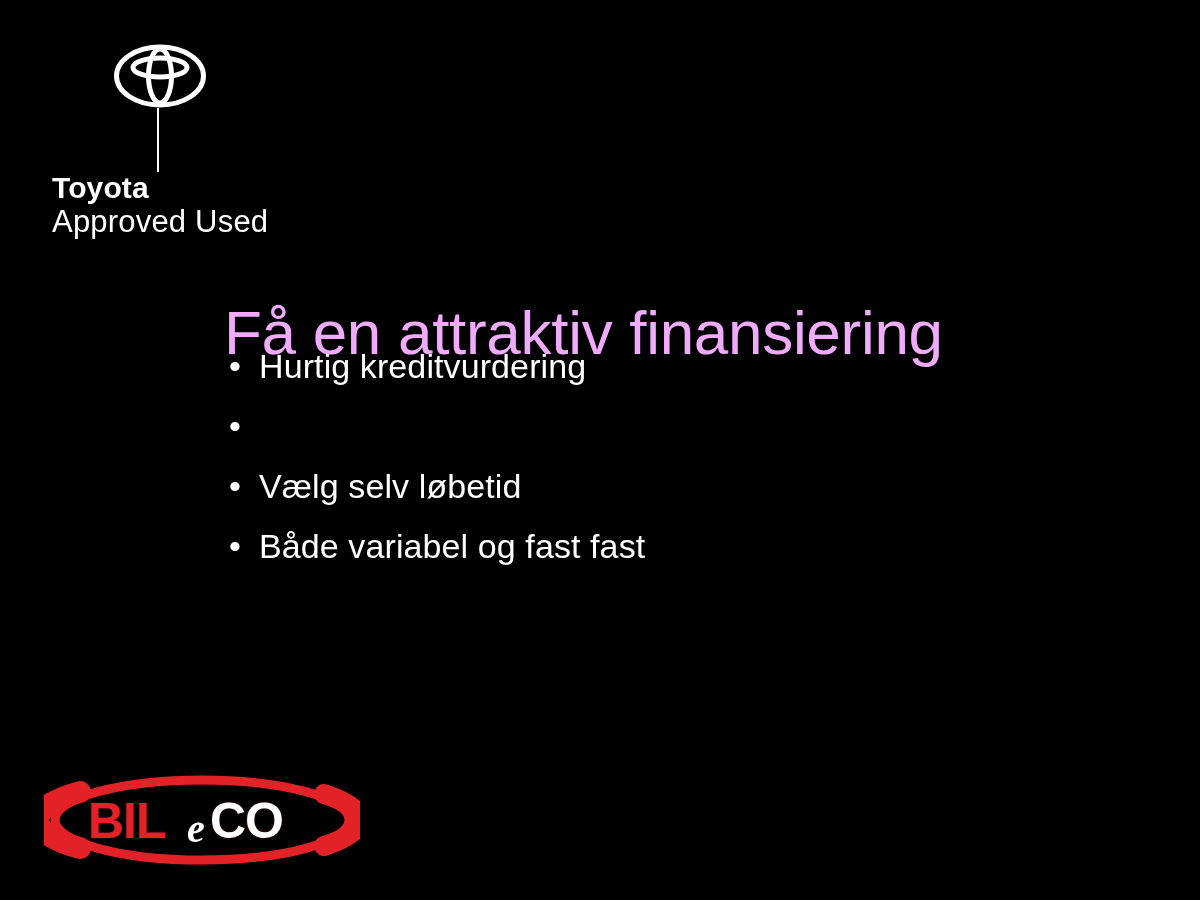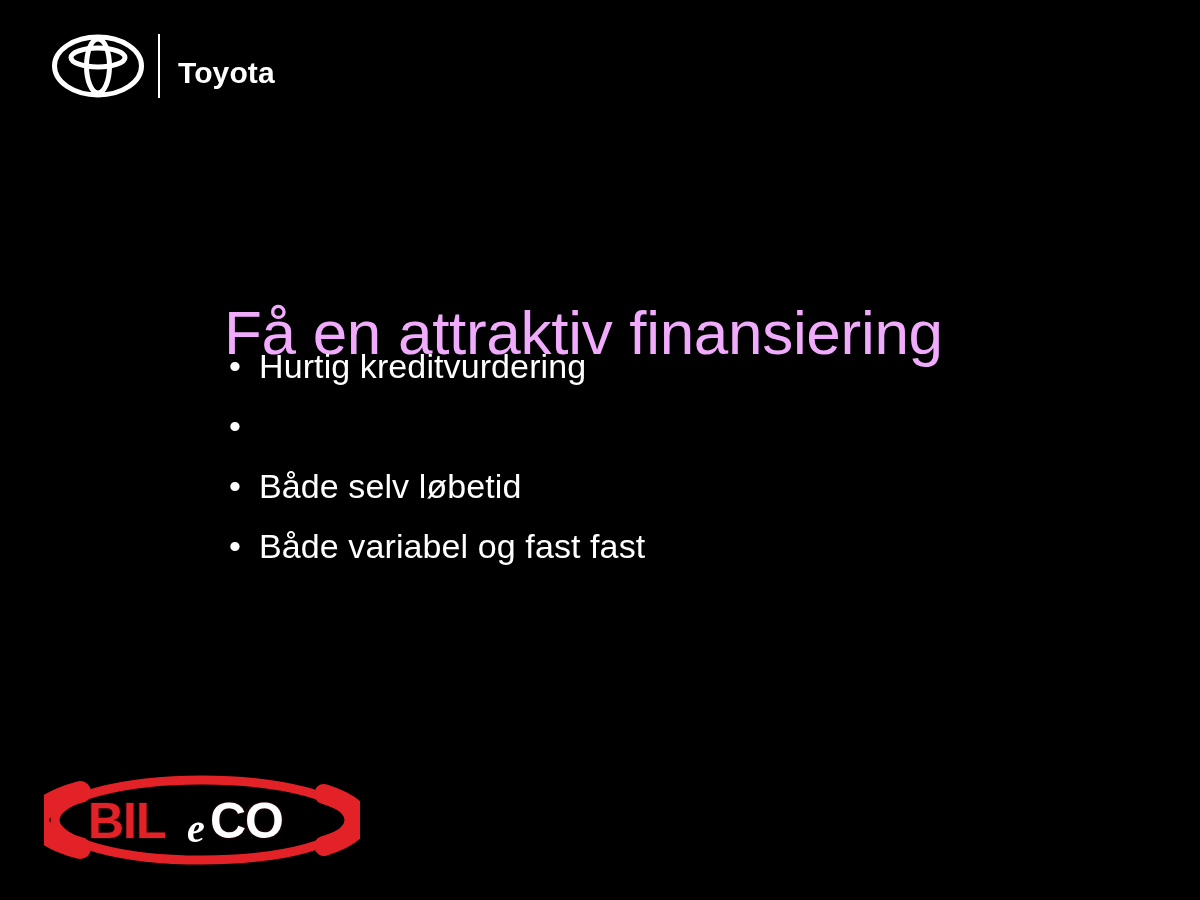--- a/index.html
+++ b/index.html
@@ -19,23 +19,25 @@
   .slide {
     position: absolute;
     inset: 0;
     background: #000000;
   }
 
   
   .brand-lockup {
     position: absolute;
     left: 52px;
-    top: 34px;
+    top: 44px;
     display: flex;
+    align-items: center;
     height: 78px;
+    flex-direction: column;
   }
   .toyota-emblem {
     width: 92px;
     height: 64px;
     flex: 0 0 auto;
     display: block;
   }
   .brand-divider {
     width: 2px;
     height: 64px;
@@ -137,36 +139,37 @@
         <g fill="none" stroke="#ffffff">
           <ellipse cx="46" cy="32" rx="43.5" ry="29" stroke-width="5"></ellipse>
           <ellipse cx="46" cy="32" rx="11.5" ry="27" stroke-width="5"></ellipse>
           <ellipse cx="46" cy="23.5" rx="27" ry="9.5" stroke-width="5"></ellipse>
         </g>
       </svg>
     </span>
     <span class="brand-divider"></span>
     <span class="brand-words">
       <span class="line-1">Toyota</span>
+      <span class="line-2">Approved Used</span>
     </span>
   </div>
 
   <h1 class="headline">Få en attraktiv finansiering</h1>
 
   <ul class="bullet-list">
     <li class="bullet-item">
       <span class="bullet-dot">•</span>
       <span class="bullet-text">Hurtig kreditvurdering</span>
     </li>
     <li class="bullet-item">
       <span class="bullet-dot">•</span>
     </li>
     <li class="bullet-item">
       <span class="bullet-dot">•</span>
-      <span class="bullet-text">Både selv løbetid</span>
+      <span class="bullet-text">Vælg selv løbetid</span>
     </li>
     <li class="bullet-item">
       <span class="bullet-dot">•</span>
       <span class="bullet-text">Både variabel og fast fast</span>
     </li>
   </ul>
 
   <div class="dealer-logo">
     <svg viewBox="0 0 316 104" xmlns="http://www.w3.org/2000/svg" aria-hidden="true">
 

